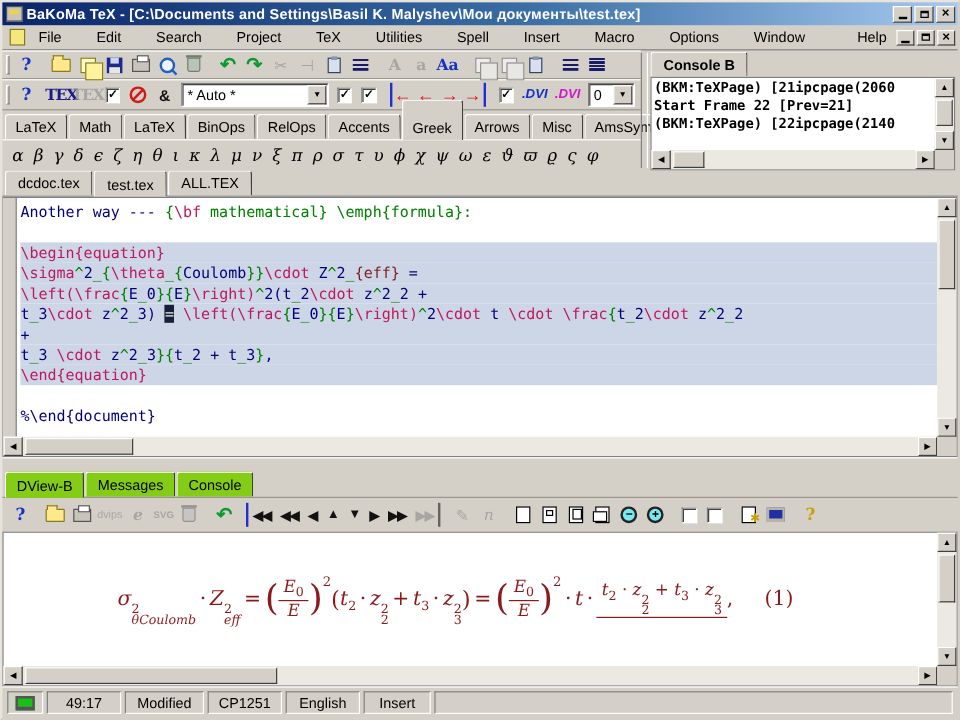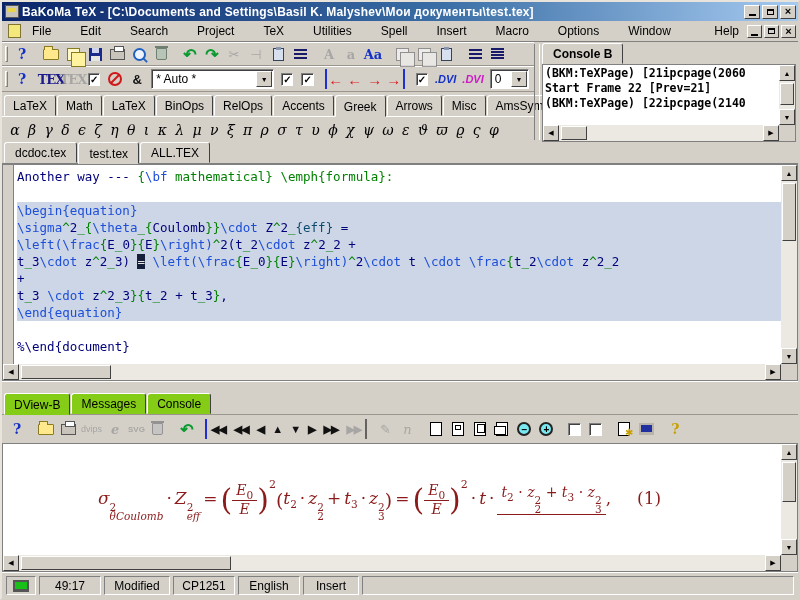--- a/index.html
+++ b/index.html
@@ -68,21 +68,21 @@
   .combo .cbtn { width:16px; height:16px; margin:1px; background:#d4d0c8; border:1px solid; border-color:#fff #404040 #404040 #fff; display:flex; align-items:center; justify-content:center; font-size:7px; }
   .redarr { color:#e01818; font-weight:bold; font-size:15px; width:20px; }
   .bar-l { border-left:2px solid #2030d0; }
   .bar-r { border-right:2px solid #2030d0; }
   .dvi-blue { color:#1430c8; font-weight:bold; font-style:italic; font-size:11px; width:auto; padding:0 3px; }
   .dvi-mag { color:#d018c8; font-weight:bold; font-style:italic; font-size:11px; width:auto; padding:0 3px; }
 
   
   .symtabs { height:24px; display:flex; align-items:flex-end; padding:2px 2px 0 2px; }
   .ptab { padding:3px 8px 2px; border:1px solid; border-color:#fff #404040 transparent #fff; border-radius:3px 3px 0 0; margin-right:1px; font-size:12px; background:#d4d0c8; }
-  .ptab.active { font-weight:normal; padding-top:4px; position:relative; top:1px; background:#d4d0c8; border-bottom:1px solid #d4d0c8; }
+  .ptab.active { font-weight:normal; padding-top:16px; position:relative; top:1px; background:#d4d0c8; border-bottom:1px solid #d4d0c8; }
   .greekrow { height:26px; display:flex; align-items:center; padding:0 4px; border-top:1px solid #fff; }
   .greek-ch { font-family:"DejaVu Serif",serif; font-style:italic; font-size:14px; padding:1px 4.2px; color:#000; }
 
   .vsep { width:6px; border-left:1px solid #808080; border-right:1px solid #fff; margin:2px 0; }
 
   
   .consolepanel { width:258px; flex:none; display:flex; flex-direction:column; padding:0 2px; }
   .ctabrow { height:22px; display:flex; align-items:flex-end; }
   .ctab { padding:3px 10px 2px; border:1px solid; border-color:#fff #404040 transparent #fff; border-radius:3px 3px 0 0; font-size:12px;font-weight:bold; }
   .cbody { flex:1; display:grid; grid-template-columns:1fr 16px; grid-template-rows:1fr 16px; border:1px solid #808080; background:#fff; }
@@ -100,23 +100,23 @@
   .dtab.active { position:relative; top:1px; padding-top:4px; border-bottom:1px solid #d4d0c8; z-index:2; }
 
   
   .editorwrap { flex:1; display:grid; grid-template-columns:1fr 16px; grid-template-rows:1fr 16px; background:#fff; border:1px solid #808080; min-height:0; }
   .editor { display:flex; overflow:hidden; background:#fff; }
   .emargin { width:11px; background:#d4d0c8; border-right:1px solid #808080; flex:none; }
   .elines { flex:1; font-family:"DejaVu Sans Mono",monospace; font-size:12.5px; line-height:17px; padding:3px 0 0 3px; white-space:pre; overflow:hidden; }
   .eline { height:17px; }
   .eline.sel { background:#ccd6e6; }
   .sg-p { color:#00007a; }
-  .sg-k { color:#1d4ed8; }
+  .sg-k { color:#be185d; }
   .sg-g { color:#008000; }
-  .sg-m { color:#0c4a6e; }
+  .sg-m { color:#7f1d1d; }
   .sg-cur { background:#16203a; color:#e8e8e8; }
 
   
   .splitter { height:11px; flex:none; border-top:1px solid #fff; }
   .bottombar { height:22px; display:flex; align-items:flex-end; padding:0 2px; flex:none; }
   .btab { padding:3px 9px 2px; border:1px solid; border-color:#fff #404040 transparent #fff; border-radius:3px 3px 0 0; margin-right:1px; background:#84cc16; }
   .btab.active { position:relative; top:1px; padding-top:4px; font-size:12px; }
 
   
   .dvibar { height:29px; display:flex; align-items:center; padding:0 4px; flex:none; border-top:1px solid #9a968e; }

